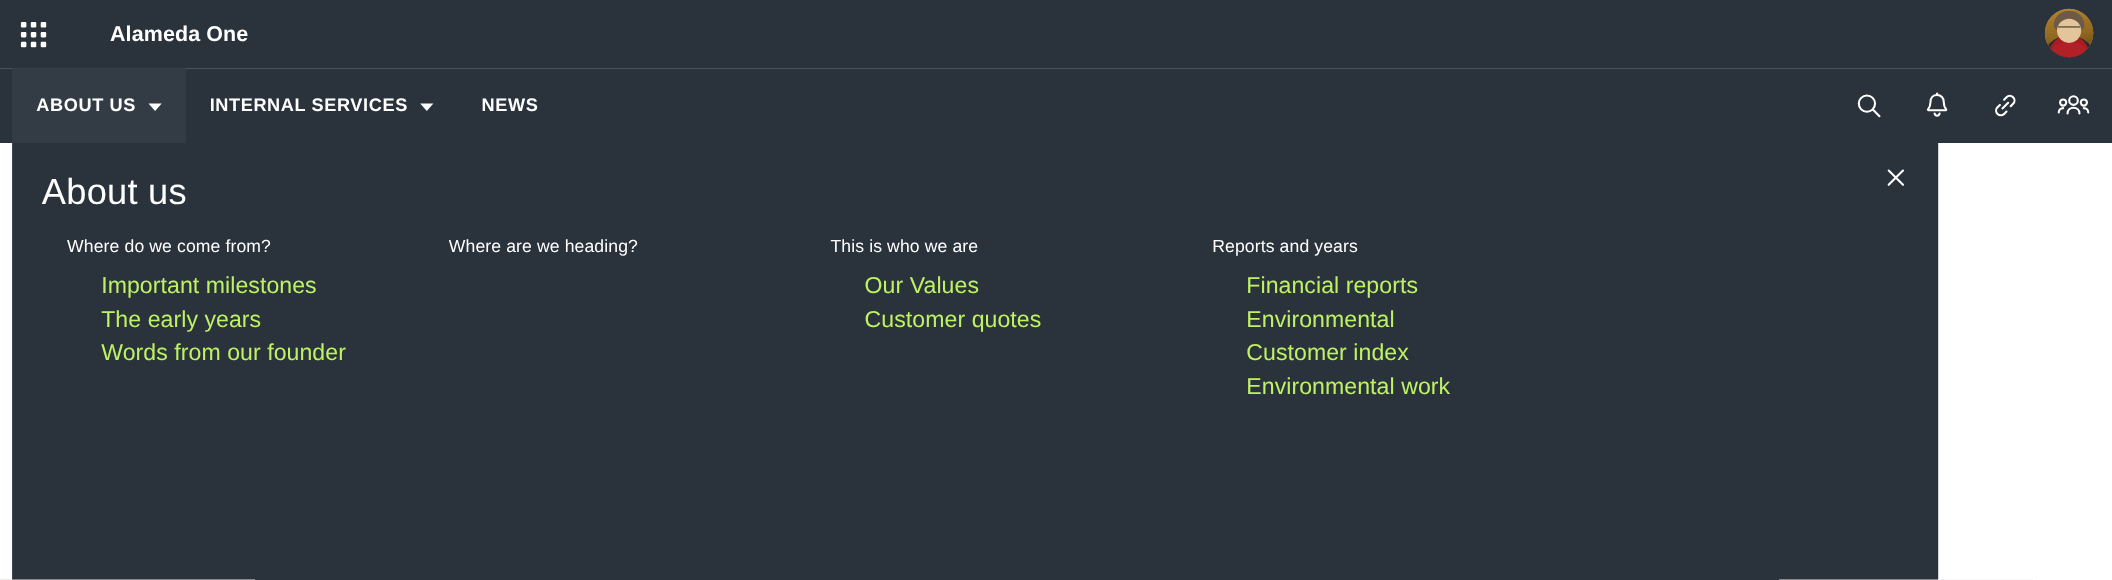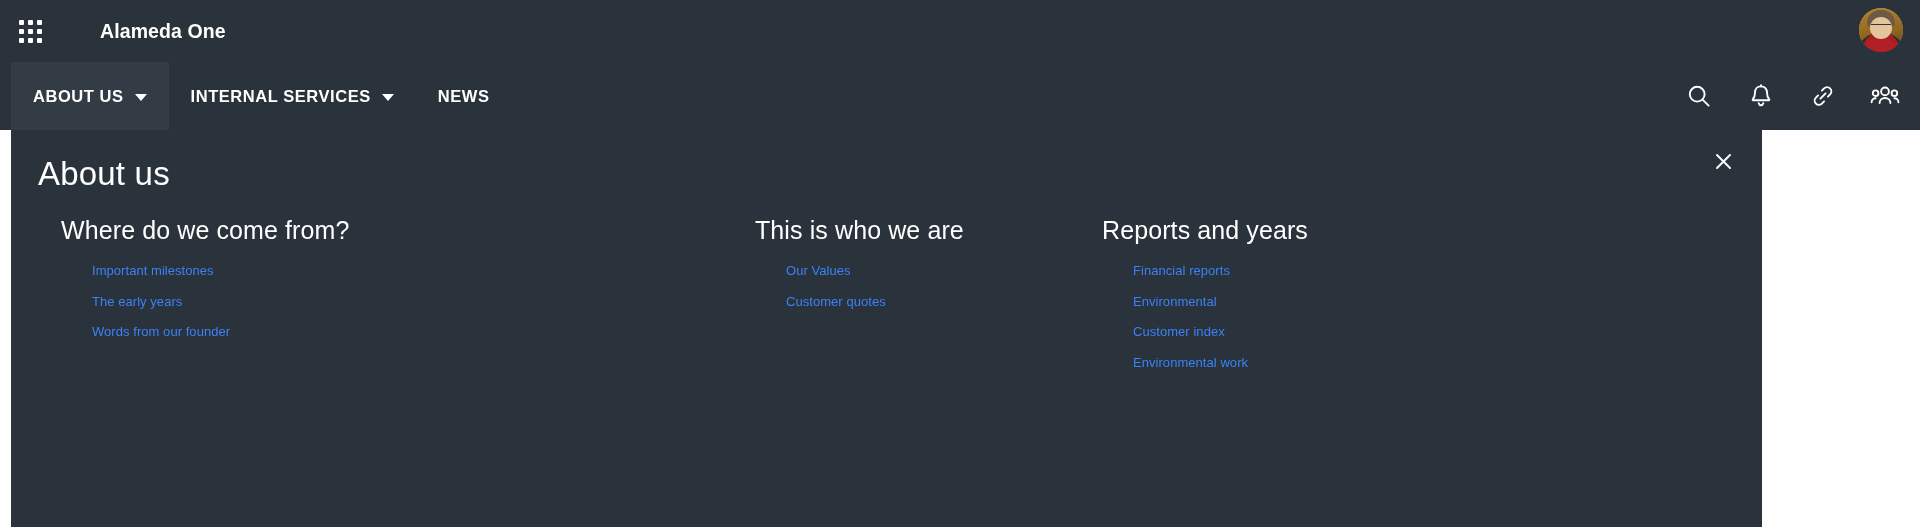--- a/index.html
+++ b/index.html
@@ -209,34 +209,34 @@
     left: 50px;
     top: 86px;
     right: 20px;
     display: flex;
   }
 
   .mm-col { width: 347px; }
 
   .mm-col-title {
     color: #ffffff;
-    font-size: 25px;
+    font-size: 16px;
     font-weight: normal;
     letter-spacing: .1px;
     margin-bottom: 11px;
     cursor: pointer;
     white-space: nowrap;
   }
 
   .mm-links { padding-left: 31px; }
 
   .mm-link {
     display: block;
-    color: #3b82f6;
-    font-size: 13px;
+    color: #bef264;
+    font-size: 21px;
     line-height: 30.5px;
     letter-spacing: .05px;
     text-decoration: none;
     white-space: nowrap;
     cursor: pointer;
   }
 
   
   .page-body {
     position: absolute;
@@ -353,20 +353,21 @@
       <div class="mm-col">
         <div class="mm-col-title">Where do we come from?</div>
         <div class="mm-links">
           <a class="mm-link">Important milestones</a>
           <a class="mm-link">The early years</a>
           <a class="mm-link">Words from our founder</a>
         </div>
       </div>
 
       <div class="mm-col">
+        <div class="mm-col-title">Where are we heading?</div>
       </div>
 
       <div class="mm-col">
         <div class="mm-col-title">This is who we are</div>
         <div class="mm-links">
           <a class="mm-link">Our Values</a>
           <a class="mm-link">Customer quotes</a>
         </div>
       </div>
 

